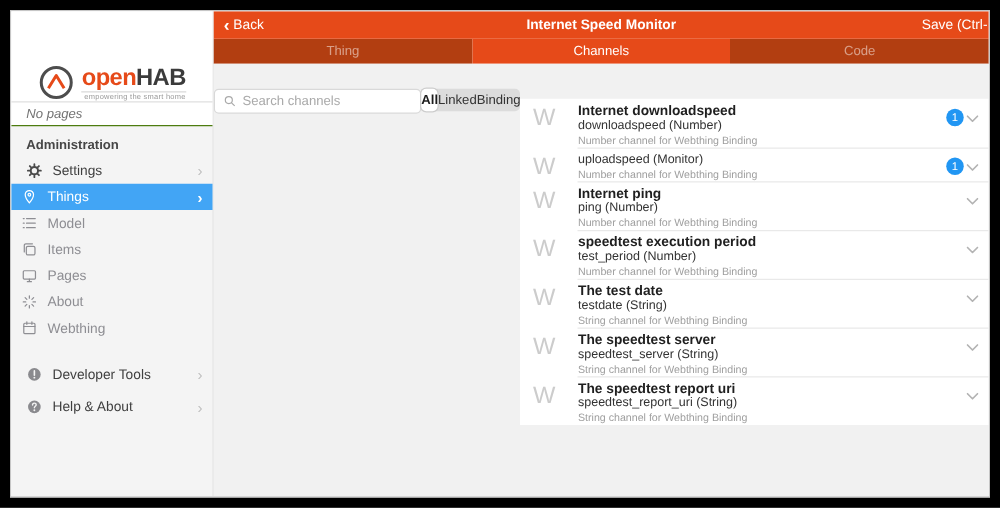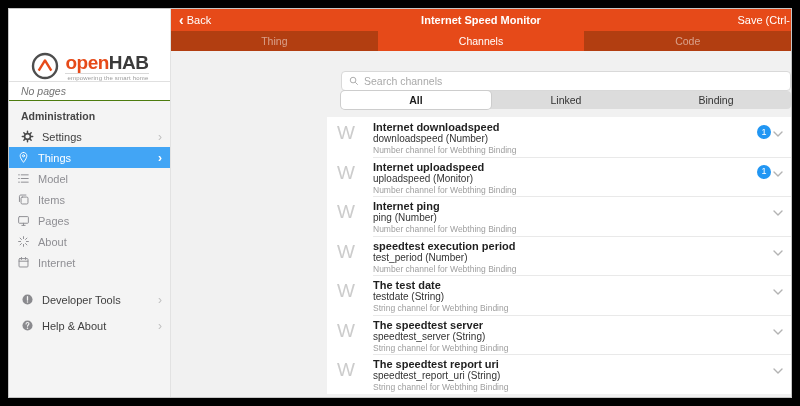--- a/index.html
+++ b/index.html
@@ -40,21 +40,21 @@
   .back-btn{position:absolute;left:8px;top:0;height:22px;display:flex;align-items:center;gap:3px;cursor:pointer;}
   .back-chev{font-size:14px;font-weight:700;line-height:1;margin-top:-1px;}
   .topbar-title{font-weight:700;}
   .save-btn{position:absolute;right:0;top:0;height:22px;display:flex;align-items:center;
     padding-right:1px;white-space:nowrap;cursor:pointer;}
   .tabbar{height:20px;flex:0 0 20px;display:flex;}
   .tab{flex:1;display:flex;align-items:center;justify-content:center;font-size:10.5px;
     background:#b23e11;color:rgba(255,255,255,.5);cursor:pointer;}
   .tab.active{background:#e64a19;color:#fff;}
 
-  .content{flex:1;background:#f1f1f1;display:flex;flex-direction:column;align-items:flex-end;
+  .content{flex:1;background:#f1f1f1;display:flex;flex-direction:row;align-items:flex-start;
     padding-top:20px;overflow:hidden;box-sizing:border-box;}
   .searchbar{width:450px;height:20px;flex:0 0 20px;background:#fff;border:1px solid #d9d9d9;
     border-radius:4px;display:flex;align-items:center;padding:0 7px;gap:5px;box-sizing:border-box;}
   .searchbar svg{flex:0 0 auto;}
   .searchbar input{flex:1;border:none;outline:none;background:transparent;font-size:10.5px;
     color:#444;font-family:"Liberation Sans",sans-serif;padding:0;}
   .searchbar input::placeholder{color:#a9a9a9;}
 
   .segmented{width:450px;height:18px;flex:0 0 18px;background:#dcdcdc;border-radius:4px;
     display:flex;overflow:visible;box-sizing:border-box;}
@@ -151,21 +151,21 @@
               </span>
               <span>About</span>
             </div>
             <div class="nav-row sub">
               <span class="ic">
                 <svg width="13" height="13" viewBox="0 0 16 16" fill="none" stroke="currentColor" stroke-width="1.2" stroke-linecap="round" stroke-linejoin="round">
                   <rect x="2.5" y="3.2" width="11" height="10.3" rx="1"></rect>
                   <path d="M2.5 6.4h11M5.5 1.8v2.4M10.5 1.8v2.4"></path>
                 </svg>
               </span>
-              <span>Internet</span>
+              <span>Webthing</span>
             </div>
           </div>
         <div class="nav-gap"></div>
         <div id="nav-footer">
             <div class="nav-row dark">
               <span class="ic">
                 <svg width="13" height="13" viewBox="0 0 16 16">
                   <circle cx="8" cy="8" r="6.2" fill="#8a8a8e"></circle>
                   <path d="M8 4.6v4.2" stroke="#f4f4f4" stroke-width="1.6" stroke-linecap="round"></path>
                   <circle cx="8" cy="11.2" r=".95" fill="#f4f4f4"></circle>
@@ -228,21 +228,20 @@
               <div class="right">
                 <div class="badge">1</div>
                 <span><svg width="10" height="6" viewBox="0 0 10 6" fill="none">
                     <path d="M1 1l4 4 4-4" stroke="#b3b3b3" stroke-width="1.4" stroke-linecap="round" stroke-linejoin="round"></path>
                   </svg></span>
               </div>
             </div>
             <div class="row">
               <div class="winit">W</div>
               <div class="texts">
-                <div class="ctitle">Internet uploadspeed</div>
                 <div class="cid">uploadspeed (Monitor)</div>
                 <div class="cdesc">Number channel for Webthing Binding</div>
               </div>
               <div class="right">
                 <div class="badge">1</div>
                 <span><svg width="10" height="6" viewBox="0 0 10 6" fill="none">
                     <path d="M1 1l4 4 4-4" stroke="#b3b3b3" stroke-width="1.4" stroke-linecap="round" stroke-linejoin="round"></path>
                   </svg></span>
               </div>
             </div>

